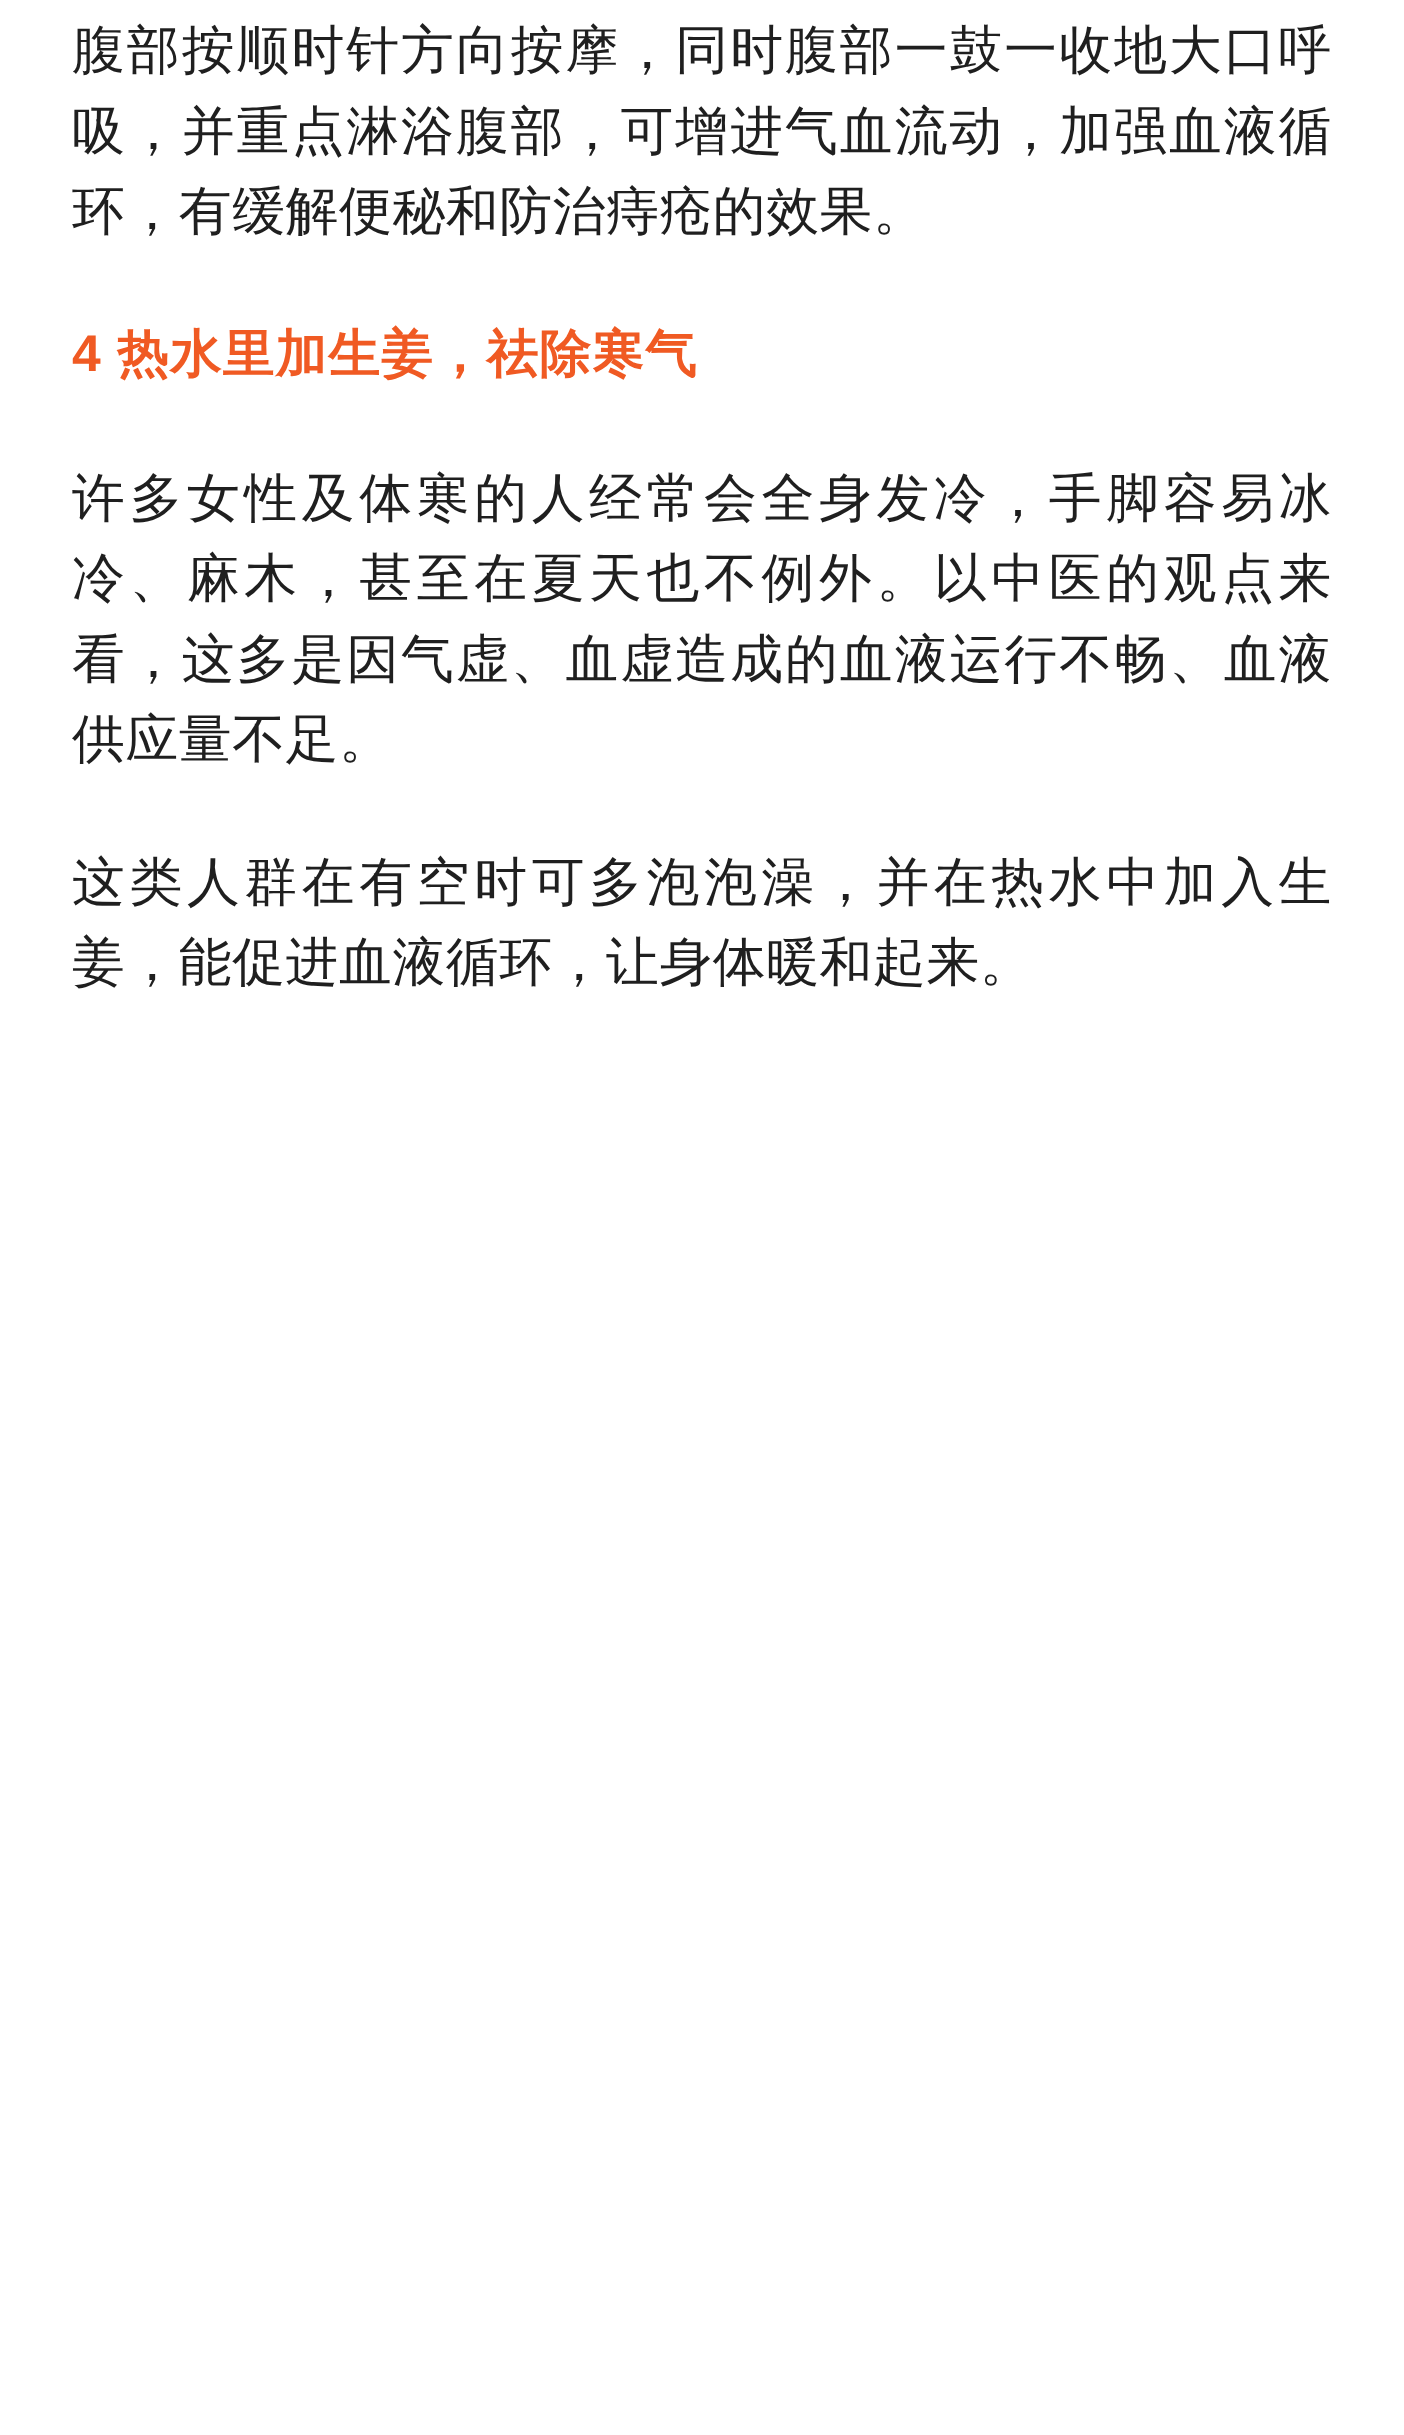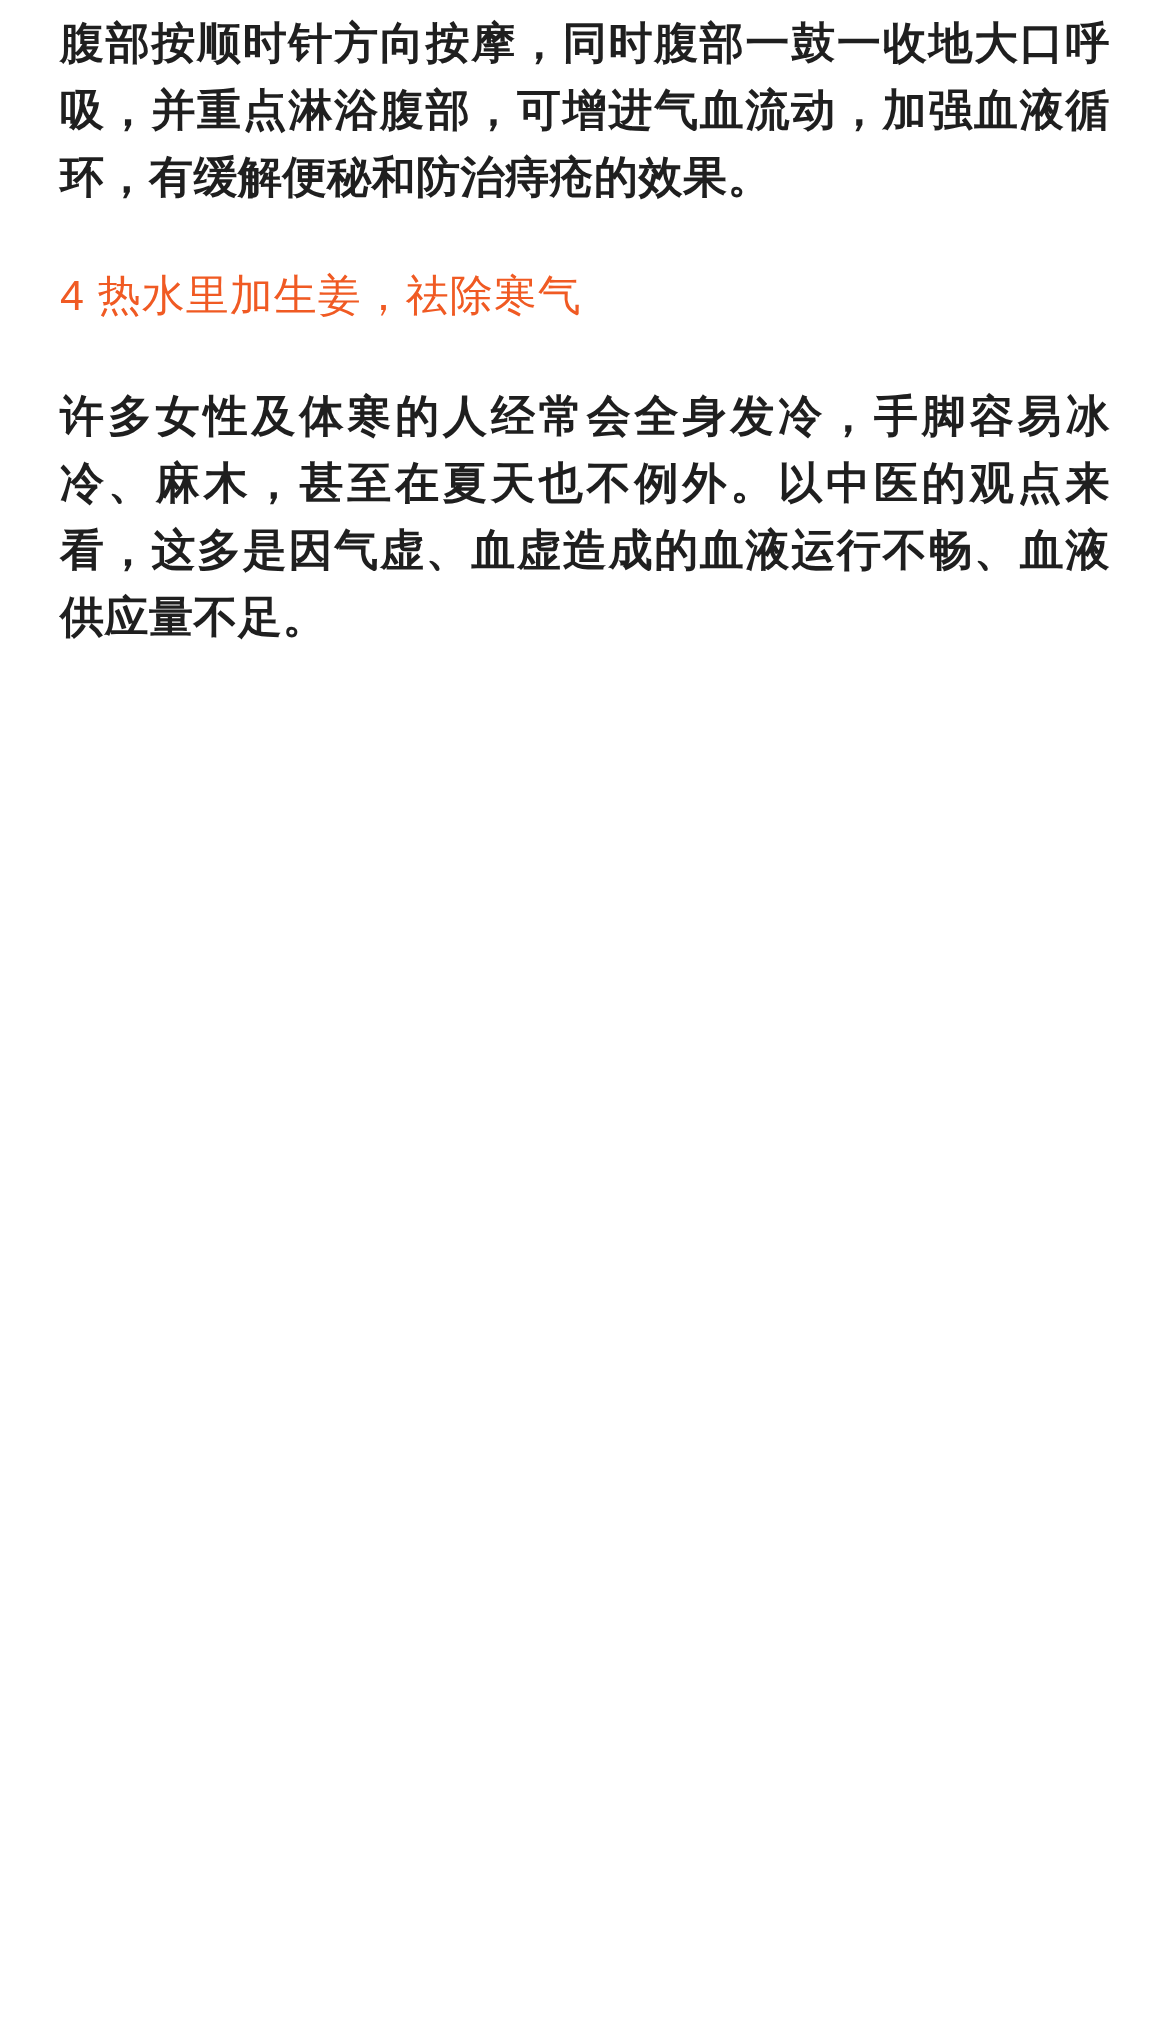--- a/index.html
+++ b/index.html
@@ -19,34 +19,35 @@
     box-sizing: border-box;
   }
   .para {
     font-size: 44px;
     line-height: 1.52;
     letter-spacing: 0.5px;
     color: #1f1f1f;
     margin: 0 0 52px 0;
     text-align: justify;
     text-justify: inter-ideograph;
-    font-weight: 700;
+    font-weight: 400;
   }
   .heading {
     font-size: 43px;
     line-height: 1.5;
-    font-weight: normal;
+    font-weight: bold;
     color: #f05a23;
     margin: 18px 0 56px 0;
     letter-spacing: 1px;
   }
   .para:last-child {
     margin-bottom: 0;
   }
 </style>
 </head>
 <body>
 
 <div class="article">
   <p class="para">腹部按顺时针方向按摩，同时腹部一鼓一收地大口呼吸，并重点淋浴腹部，可增进气血流动，加强血液循环，有缓解便秘和防治痔疮的效果。</p>
   <h2 class="heading">4 热水里加生姜，祛除寒气</h2>
   <p class="para">许多女性及体寒的人经常会全身发冷，手脚容易冰冷、麻木，甚至在夏天也不例外。以中医的观点来看，这多是因气虚、血虚造成的血液运行不畅、血液供应量不足。</p>
+  <p class="para">这类人群在有空时可多泡泡澡，并在热水中加入生姜，能促进血液循环，让身体暖和起来。</p>
 </div>
 
 </body></html>

